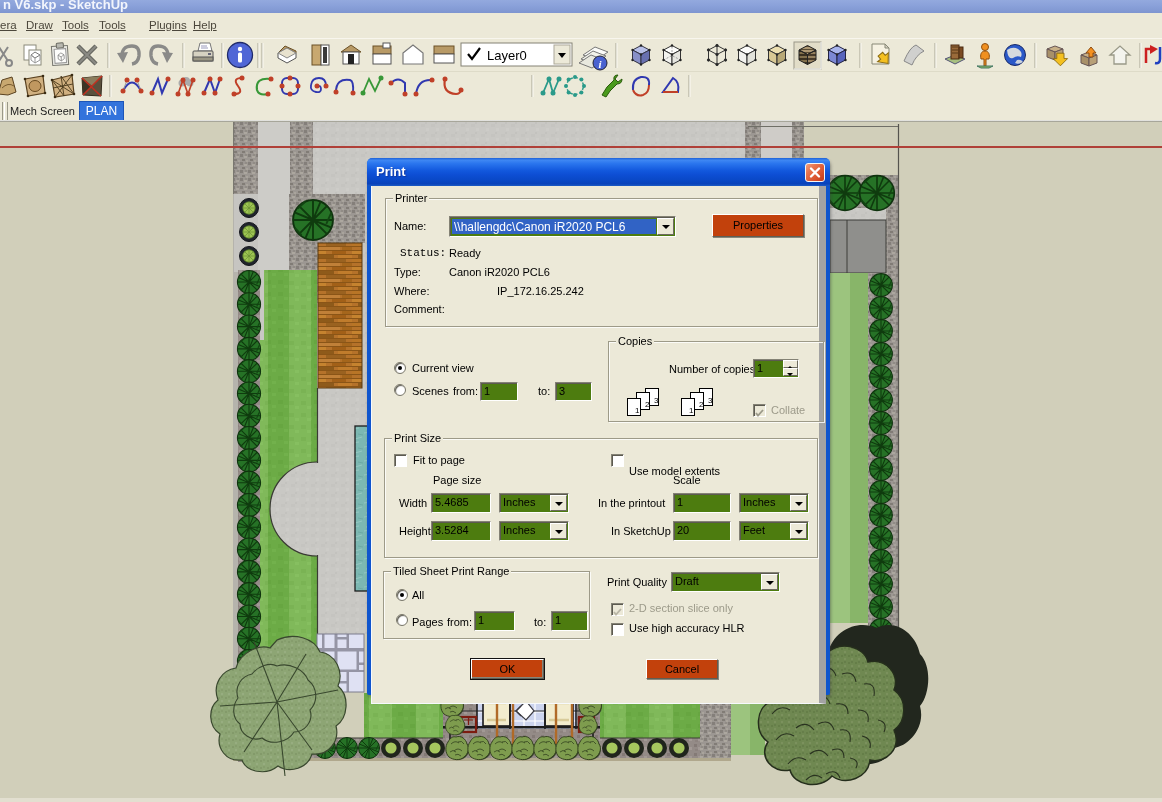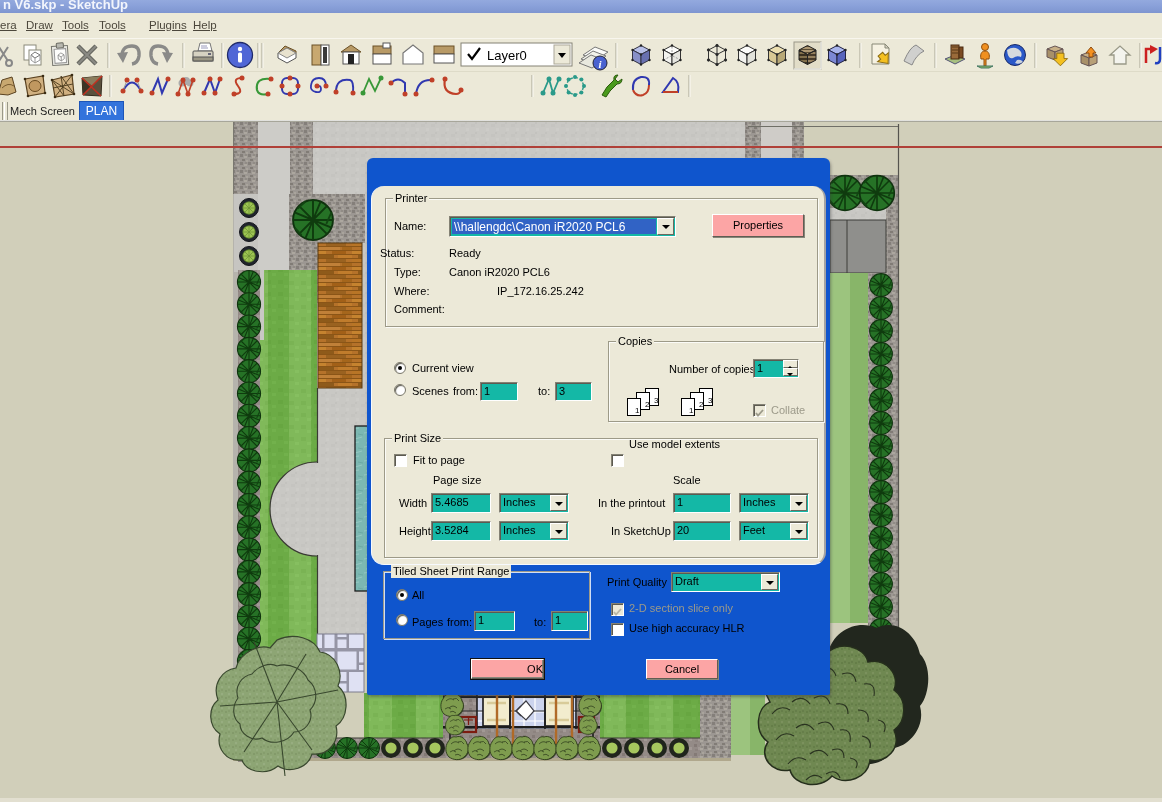--- a/index.html
+++ b/index.html
@@ -24,30 +24,30 @@
 #dlg { position:absolute; left:367px; top:158px; width:463px; height:537px; z-index:50;
   border-radius:6px 6px 2px 2px;
   background:#0f55cd;
   box-shadow: 1px 2px 3px rgba(60,60,60,0.45);}
 #dlgtitle { position:absolute; left:0; top:0; width:463px; height:28px; border-radius:5px 5px 0 0;
   background:linear-gradient(180deg,#1e61d6 0%,#3e87f3 8%,#2a75ee 20%,#1258dd 45%,#0d4ed4 60%,#0947c4 82%,#0a42ba 92%,#1c5bc4 100%);}
 #dlgtitle b { position:absolute; left:9px; top:6px; color:#fff; font-size:13px; font-weight:bold; text-shadow:1px 1px 1px #1037a0;}
 #dlgclose { position:absolute; right:5px; top:5px; width:20px; height:19px; border-radius:3px;
   background:linear-gradient(135deg,#f3a081 0%,#e7744e 30%,#d9512c 70%,#c23a18 100%);
   border:1px solid #f6f6f6; color:#fff; font-size:13px; font-weight:bold; text-align:center; line-height:17px;}
-#dlgbody { position:absolute; left:4px; top:28px; width:455px; height:379px; background:#ECE9D8; border-left:1px solid #f6f9fd; border-right:2px solid #a3a3a3; border-bottom:1px solid #f6f9fd;border-radius:13px;}
+#dlgbody { position:absolute; left:4px; top:28px; width:455px; height:518px; background:#ECE9D8; border-left:1px solid #f6f9fd; border-right:7px solid #a3a3a3; border-bottom:1px solid #f6f9fd;}
 .grp { position:absolute; border:1px solid #9d9a88; box-shadow:1px 1px 0 rgba(255,255,255,0.8), inset 1px 1px 0 rgba(255,255,255,0.8); }
 .grp b { position:absolute; top:-7px; left:7px; background:#ECE9D8; font-weight:normal; font-size:11px; padding:0 2px; color:#000; line-height:13px; white-space:nowrap;}
 .lbl { position:absolute; font-size:11px; color:#000; white-space:nowrap; }
 .lbl.gray { color:#9c9a8a; }
-.field { position:absolute; background:#14b8a6; border:1px solid; border-color:#848275 #fff #fff #848275; box-shadow:inset 1px 1px 0 #5c5a50; font-size:11px; color:#000; padding:2px 0 0 3px; white-space:nowrap;}
+.field { position:absolute; background:#4d7c0f; border:1px solid; border-color:#848275 #fff #fff #848275; box-shadow:inset 1px 1px 0 #5c5a50; font-size:11px; color:#000; padding:2px 0 0 3px; white-space:nowrap;}
 .ddbtn { position:absolute; right:1px; top:1px; bottom:1px; width:17px; background:#ECE9D8;
   border:1px solid; border-color:#fff #6c6a5e #6c6a5e #fff;}
 .ddbtn:after { content:""; position:absolute; left:4px; top:6px; width:0; height:0; border:4px solid transparent; border-top-color:#000;}
-.btn { position:absolute; background:#fca5a5; font-size:11px; color:#000; text-align:center;
+.btn { position:absolute; background:#c2410c; font-size:11px; color:#000; text-align:center;
   border:1px solid; border-color:#fff #5f5d52 #5f5d52 #fff; box-shadow:1px 1px 0 #88867a;}
 .btn.def { outline:1px solid #111; box-shadow:inset -1px -1px 0 #88867a;}
 .chk { position:absolute; width:13px; height:13px; background:#fff; border:1px solid; border-color:#848275 #fff #fff #848275; box-shadow:inset 1px 1px 0 #5c5a50;}
 .chk.dis { background:#ECE9D8; }
 .radio { position:absolute; width:12px; height:12px; border-radius:50%; background:#fff; border:1px solid #787668; box-shadow:inset 1px 1px 1px #5c5a50;}
 .radio.on:after { content:""; position:absolute; left:3px; top:3px; width:4px; height:4px; border-radius:50%; background:#000;}
 .spin { position:absolute; width:15px; background:#ECE9D8; border:1px solid; border-color:#fff #6c6a5e #6c6a5e #fff;}
 .spin:after{ content:""; position:absolute; left:3px; width:0; height:0; border:3px solid transparent;}
 .spin.up:after{ top:2px; border-bottom-color:#000;}
 .spin.dn:after{ top:4px; border-top-color:#000;}
@@ -769,32 +769,38 @@
 <path d="M 277 544 C 290 540, 304 548, 308 558 C 318 566, 318 580, 310 588 C 314 600, 304 610, 294 610 C 288 620, 272 624, 262 616 C 252 620, 240 612, 240 602 C 232 596, 232 584, 238 576 C 234 564, 242 554, 252 552 C 258 544, 270 540, 277 544 Z" fill="none" stroke="#39482e" stroke-width="1.1"></path>
 <g stroke="#39482e" stroke-width="1.1" fill="none">
           <path d="M277 580 L254 520 M277 580 L306 532 M277 580 L338 568 M277 580 L312 628 M277 580 L244 630 M277 580 L220 584 M277 580 L285 654"></path>
         </g>
 <rect x="0" y="676" width="1162" height="4" fill="#e2dfd0"></rect>
 <line x1="0" y1="25" x2="1162" y2="25" stroke="#b04038" stroke-width="1.8"></line>
 </svg>
     </div>
 
   <div id="dlg">
+    <div id="dlgtitle">
+        <b>Print</b>
+        <div id="dlgclose"><svg width="18" height="17">
+            <path d="M5 4.5 L13 12.5 M13 4.5 L5 12.5" stroke="#fff" stroke-width="2.4" stroke-linecap="round"></path>
+          </svg></div>
+      </div>
     <div id="dlgbody">
 
       <div class="grp" style="left:13px; top:12px; width:433px; height:129px;">
           <b>Printer</b>
         </div>
       <div class="lbl" style="left:22px; top:34px;">Name:</div>
       <div class="field" style="left:77px; top:30px; width:227px; height:21px; padding:0;">
          <div style="position:absolute; left:2px; top:2px; right:19px; bottom:2px; background:#3163c5; color:#fff; font-size:12px; padding:1px 0 0 2px; overflow:hidden;">\\hallengdc\Canon iR2020 PCL6</div>
          <div class="ddbtn"></div>
       </div>
       <div class="btn" style="left:340px; top:28px; width:92px; height:23px; line-height:21px;">Properties</div>
-      <div class="lbl" style="left:8px; top:61px;">Status:</div>
+      <div class="lbl" style="left:28px; top:61px;font-family:Liberation Mono, monospace;">Status:</div>
         <div class="lbl" style="left:77px; top:61px;">Ready</div>
       <div class="lbl" style="left:22px; top:80px;">Type:</div>
         <div class="lbl" style="left:77px; top:80px;">Canon iR2020 PCL6</div>
       <div class="lbl" style="left:22px; top:99px;">Where:</div>
         <div class="lbl" style="left:77px; top:99px;margin-left:48px;">IP_172.16.25.242</div>
       <div class="lbl" style="left:22px; top:117px;">Comment:</div>
 
       <div class="radio on" style="left:22px; top:176px;"></div>
       <div class="lbl" style="left:40px; top:176px;">Current view</div>
       <div class="radio" style="left:22px; top:198px;"></div>
@@ -840,21 +846,21 @@
             <path d="M2 5 L4 7.5 L9 2" stroke="#9c9a8a" stroke-width="1.8" fill="none"></path>
           </svg></div>
       <div class="lbl gray" style="left:399px; top:218px;">Collate</div>
 
       <div class="grp" style="left:12px; top:252px; width:434px; height:120px;">
           <b>Print Size</b>
         </div>
       <div class="chk" style="left:22px; top:268px;"></div>
       <div class="lbl" style="left:41px; top:268px;">Fit to page</div>
       <div class="chk" style="left:239px; top:268px;"></div>
-      <div class="lbl" style="left:257px; top:252px;">Use model extents</div>
+      <div class="lbl" style="left:257px; top:279px;">Use model extents</div>
       <div class="lbl" style="left:61px; top:288px;">Page size</div>
       <div class="lbl" style="left:301px; top:288px;">Scale</div>
       <div class="lbl" style="left:27px; top:311px;">Width</div>
       <div class="field" style="left:59px; top:307px; width:60px; height:20px;">5.4685</div>
       <div class="field" style="left:127px; top:307px; width:70px; height:20px;">Inches<div class="ddbtn"></div></div>
       <div class="lbl" style="left:226px; top:311px;">In the printout</div>
       <div class="field" style="left:301px; top:307px; width:58px; height:20px;">1</div>
       <div class="field" style="left:367px; top:307px; width:70px; height:20px;">Inches<div class="ddbtn"></div></div>
       <div class="lbl" style="left:27px; top:339px;">Height</div>
       <div class="field" style="left:59px; top:335px; width:60px; height:20px;">3.5284</div>
@@ -877,17 +883,17 @@
 
       <div class="lbl" style="left:235px; top:390px;">Print Quality</div>
       <div class="field" style="left:299px; top:386px; width:109px; height:20px;">Draft<div class="ddbtn"></div></div>
       <div class="chk dis" style="left:239px; top:417px;"><svg width="11" height="11">
             <path d="M2 5 L4 7.5 L9 2" stroke="#b9b6a6" stroke-width="1.8" fill="none"></path>
           </svg></div>
       <div class="lbl gray" style="left:257px; top:416px;">2-D section slice only</div>
       <div class="chk" style="left:239px; top:437px;"></div>
       <div class="lbl" style="left:257px; top:436px;">Use high accuracy HLR</div>
 
-      <div class="btn def" style="left:99px; top:473px; width:73px; height:20px; line-height:18px;text-align:right;">OK</div>
+      <div class="btn def" style="left:99px; top:473px; width:73px; height:20px; line-height:18px;">OK</div>
       <div class="btn" style="left:274px; top:473px; width:72px; height:20px; line-height:18px;">Cancel</div>
     </div>
   </div>
 </div>
 
 </body></html>

